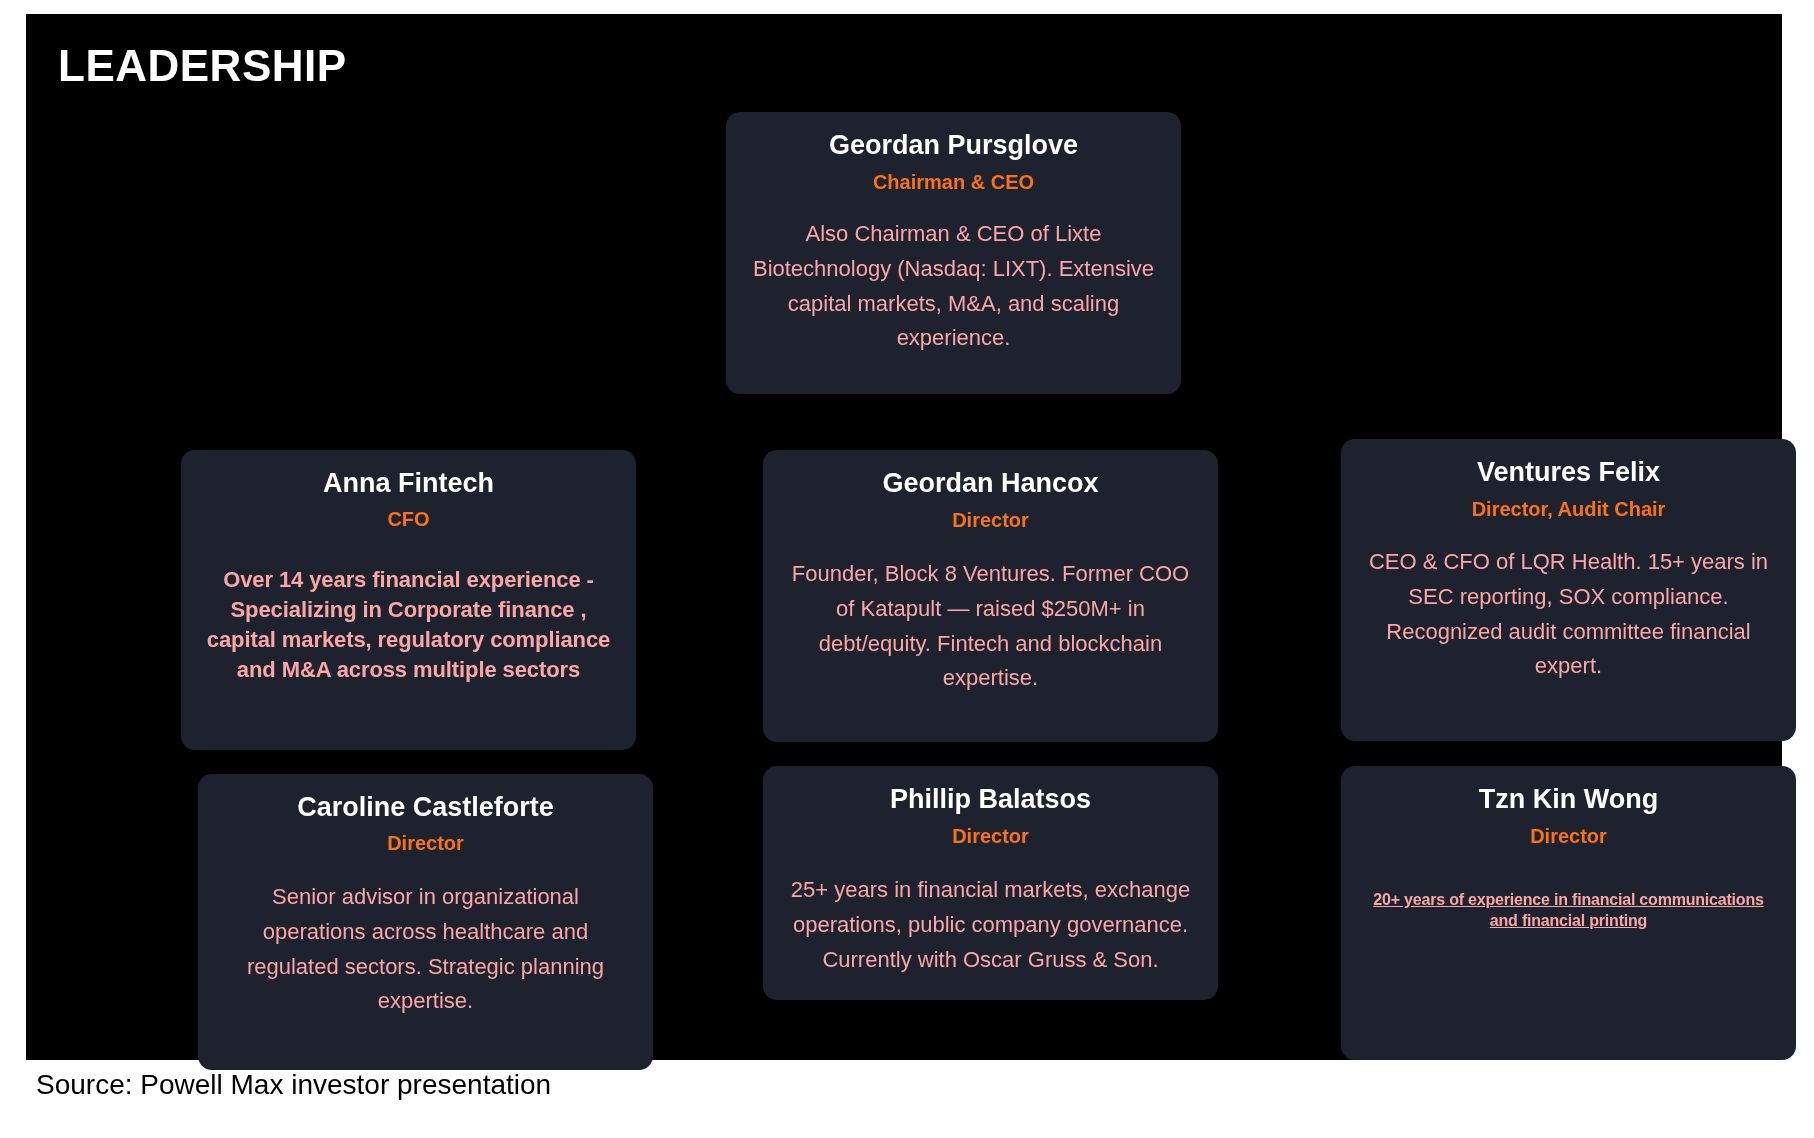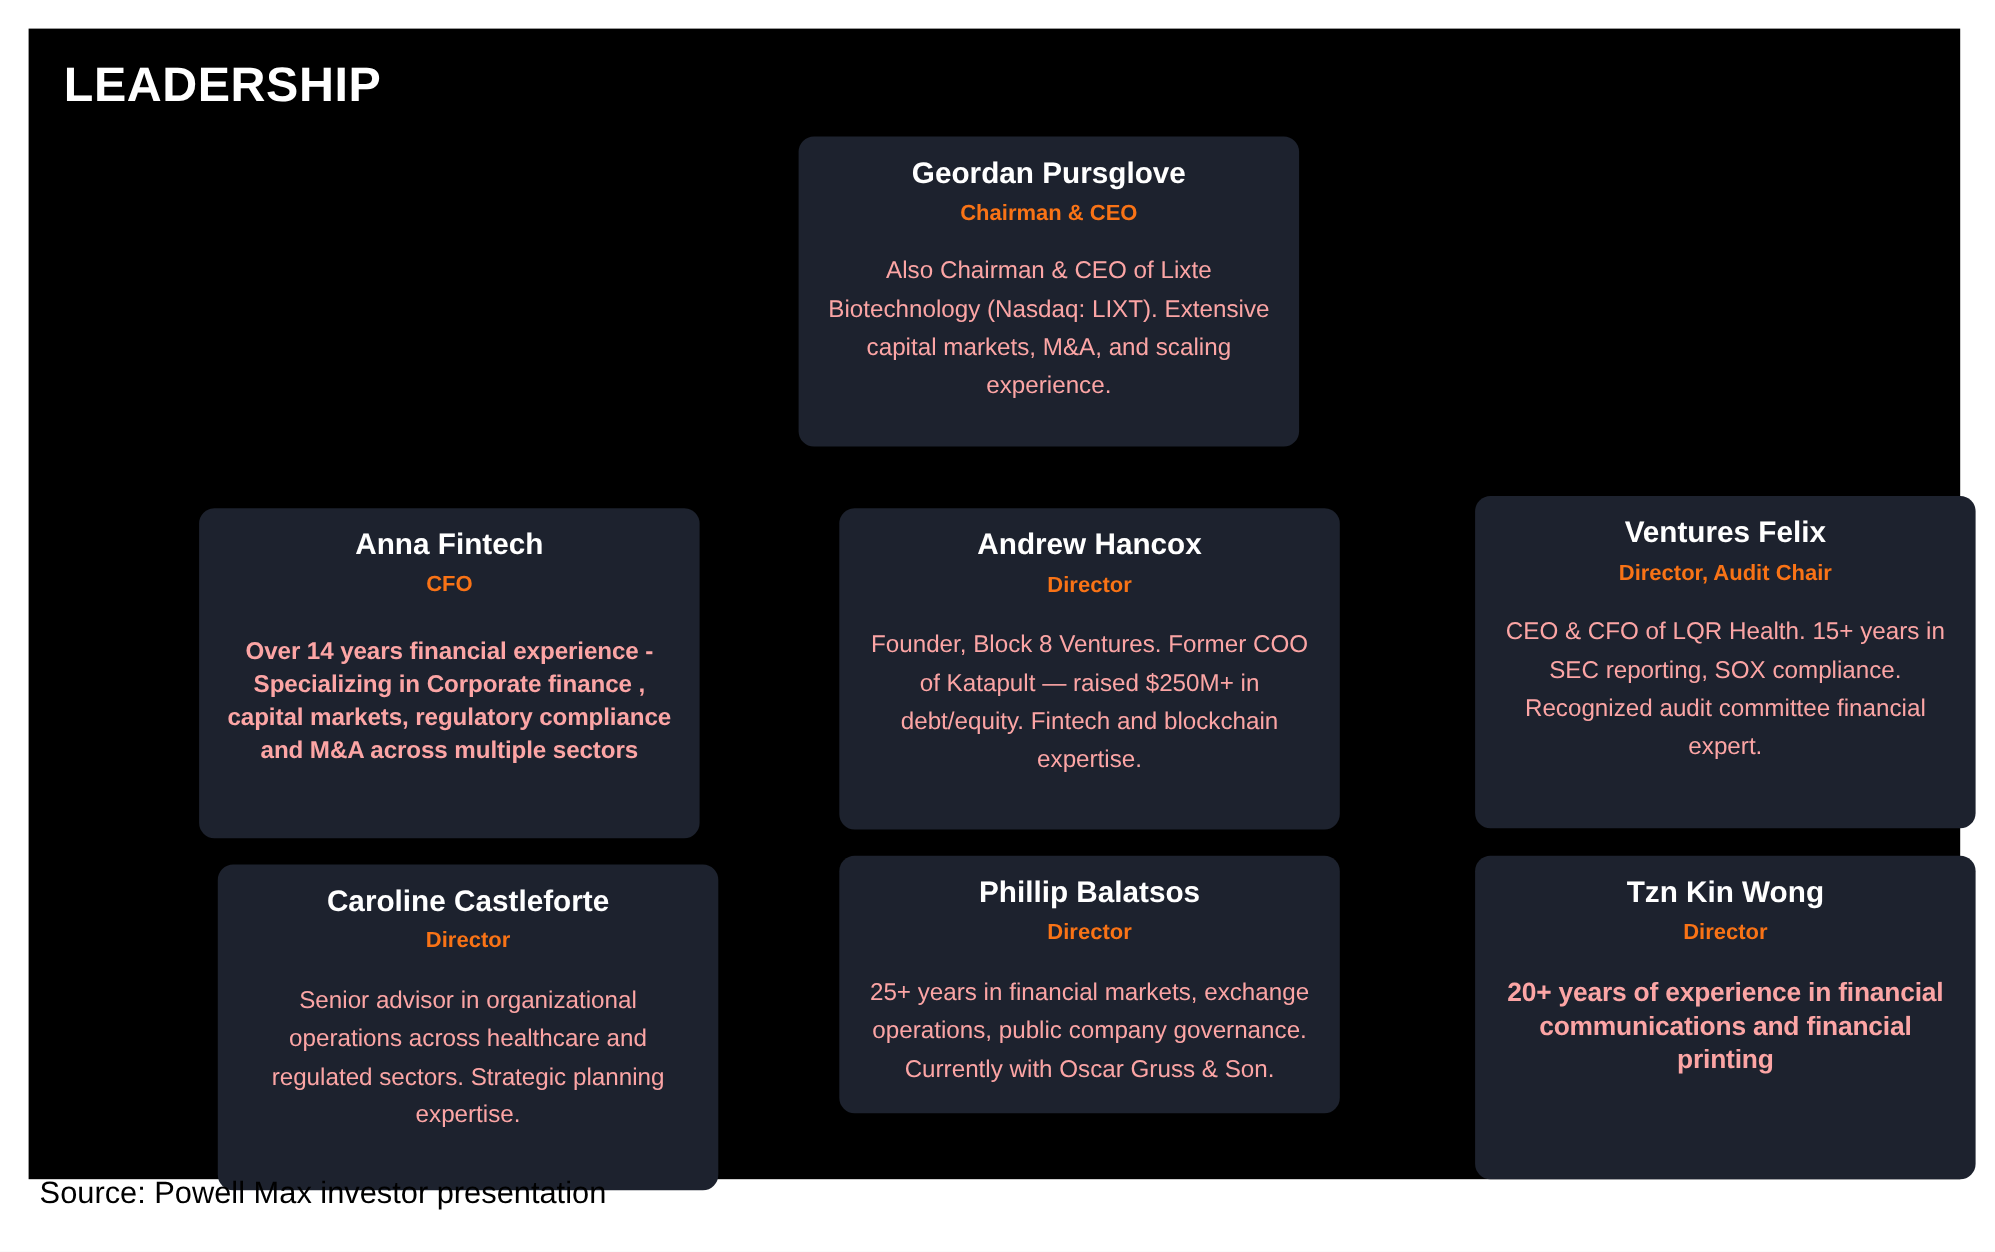--- a/index.html
+++ b/index.html
@@ -18,21 +18,21 @@
     position: relative;
     width: 1814px;
     height: 1138px;
     background: #ffffff;
   }
 
   
   #slide {
     position: absolute;
     left: 26px;
-    top: 26px;
+    top: 14px;
     width: 1756px;
     height: 1046px;
     background: #000000;
   }
 
   #slide-title {
     position: absolute;
     left: 32px;
     top: 30px;
     font-size: 44px;
@@ -137,22 +137,22 @@
   }
 
   
   #card-tzn {
     left: 1315px; top: 752px; width: 455px; height: 294px;
     padding: 18px 18px 0 18px;
   }
   #card-tzn .card-name { font-size: 27px; }
   #card-tzn .card-role { font-size: 20px; margin-top: 9px; }
   #card-tzn .card-bio {
-    font-size: 24px; line-height: 1.28; margin-top: 28px;
-    font-weight: bold; letter-spacing: -0.2px;
+    font-size: 16px; line-height: 1.28; margin-top: 42px;
+    font-weight: bold; letter-spacing: -0.2px; text-decoration: underline;
   }
 
   
   #source-note {
     position: absolute;
     left: 36px;
     top: 1068px;
     font-size: 28px;
     color: #000000;
     line-height: 1.2;
@@ -174,21 +174,21 @@
       <div class="card-bio">Also Chairman &amp; CEO of Lixte Biotechnology (Nasdaq: LIXT). Extensive capital markets, M&amp;A, and scaling experience.</div>
     </div>
 
     <div class="card" id="card-anna">
       <div class="card-name">Anna Fintech</div>
       <div class="card-role">CFO</div>
       <div class="card-bio">Over 14 years financial experience - Specializing in Corporate finance , capital markets, regulatory compliance and M&amp;A across multiple sectors</div>
     </div>
 
     <div class="card" id="card-andrew">
-      <div class="card-name">Andrew Hancox</div>
+      <div class="card-name">Geordan Hancox</div>
       <div class="card-role">Director</div>
       <div class="card-bio">Founder, Block 8 Ventures. Former COO of Katapult — raised $250M+ in debt/equity. Fintech and blockchain expertise.</div>
     </div>
 
     <div class="card" id="card-lourdes">
       <div class="card-name">Ventures Felix</div>
       <div class="card-role">Director, Audit Chair</div>
       <div class="card-bio">CEO &amp; CFO of LQR Health. 15+ years in SEC reporting, SOX compliance. Recognized audit committee financial expert.</div>
     </div>
 

